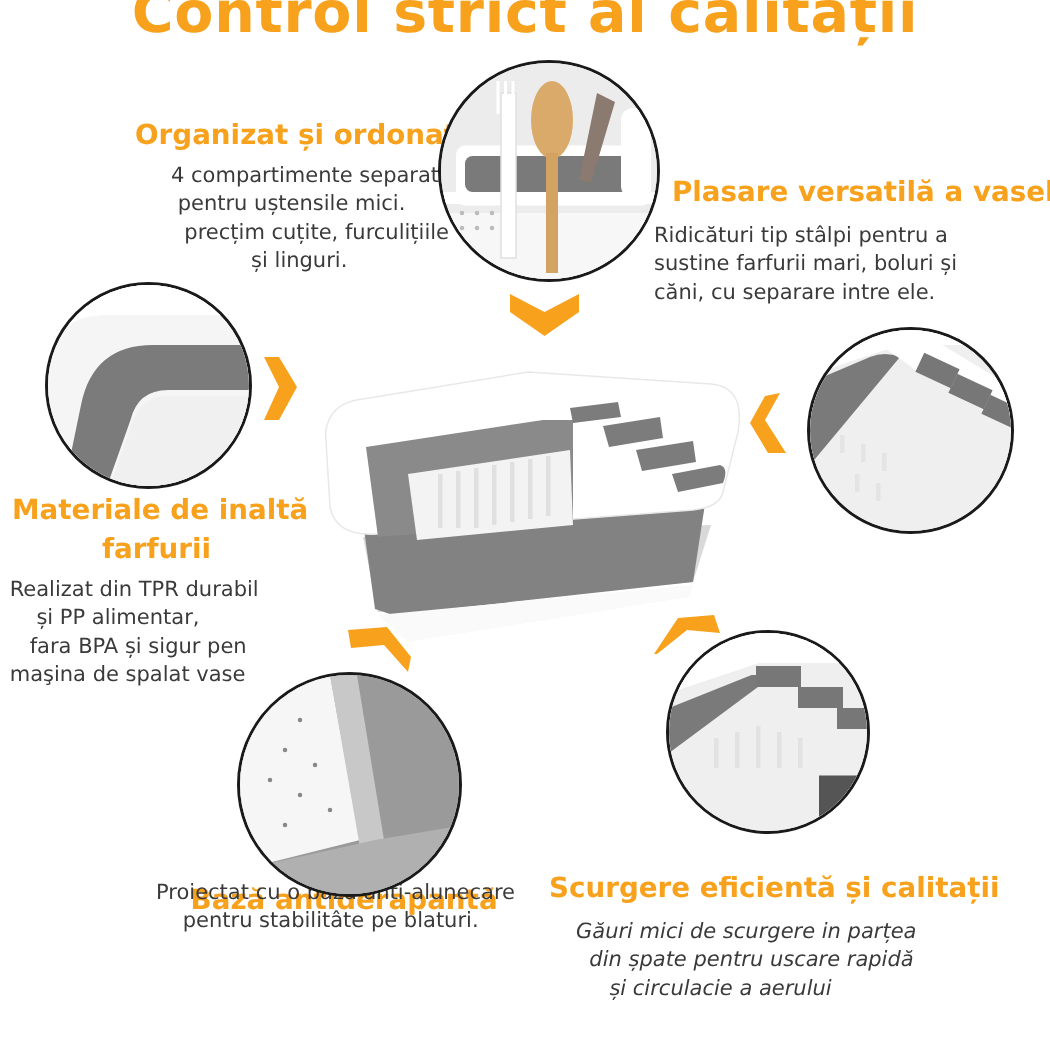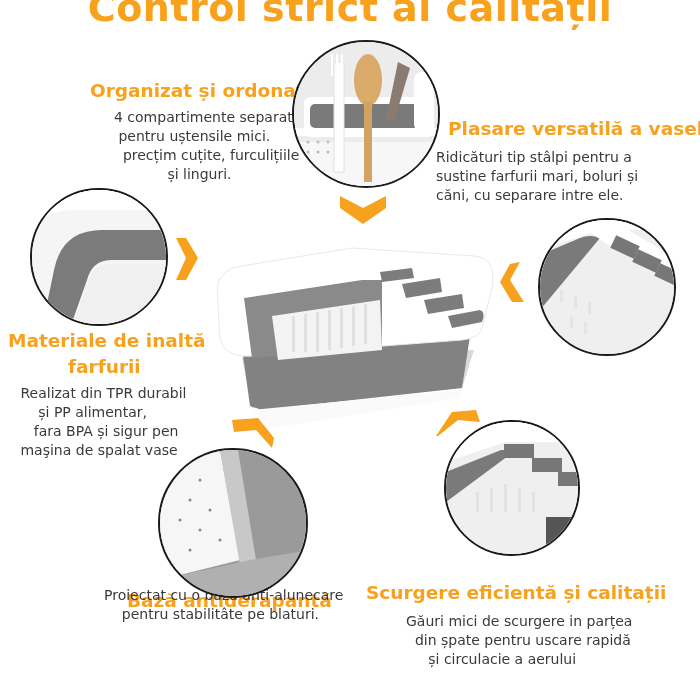--- a/index.html
+++ b/index.html
@@ -22,31 +22,31 @@
   precțim cuțite, furculițiile
             și linguri.</div>
 
 <div class="h" style="left:448px;top:118px;">Plasare versatilă a vaselor</div>
 <div class="p" style="left:436px;top:148px;">Ridicături tip stâlpi pentru a
 sustine farfurii mari, boluri și
 căni, cu separare intre ele.</div>
 
 <div class="h" style="left:8px;top:330px;text-align:center;">Materiale de inaltă</div>
 <div class="h" style="left:68px;top:356px;">farfurii</div>
-<div class="p" style="left:16px;top:384px;"> Realizat din TPR durabil
+<div class="p" style="left:2px;top:384px;"> Realizat din TPR durabil
      și PP alimentar,
     fara BPA și sigur pen
  maşina de spalat vase</div>
 
 <div class="h" style="left:127px;top:590px;text-align:center;">Bază antiderapantă</div>
 <div class="p" style="left:104px;top:586px;">Proiectat cu o bază anti-alunecare
     pentru stabilitâte pe blaturi.</div>
 
 <div class="h" style="left:366px;top:582px;">Scurgere eficientă și calitații</div>
-<div class="p" style="left:406px;top:612px;">Găuri mici de scurgere in parțea
+<div class="p" style="left:384px;top:612px;font-style:italic;">Găuri mici de scurgere in parțea
   din șpate pentru uscare rapidă
      și circulacie a aerului</div>
 
 <div class="circle" style="left:292px;top:40px;width:148px;height:148px;">
   <svg width="148" height="148" viewBox="0 0 148 148">
     <rect x="0" y="0" width="148" height="148" fill="#ececec"></rect>
     <rect x="0" y="100" width="148" height="48" fill="#f7f7f7"></rect>
     <rect x="10" y="55" width="130" height="40" rx="6" fill="#fff"></rect>
     <rect x="16" y="62" width="118" height="24" rx="5" fill="#7a7a7a"></rect>
     <rect x="0" y="86" width="148" height="8" fill="#fff"></rect>

